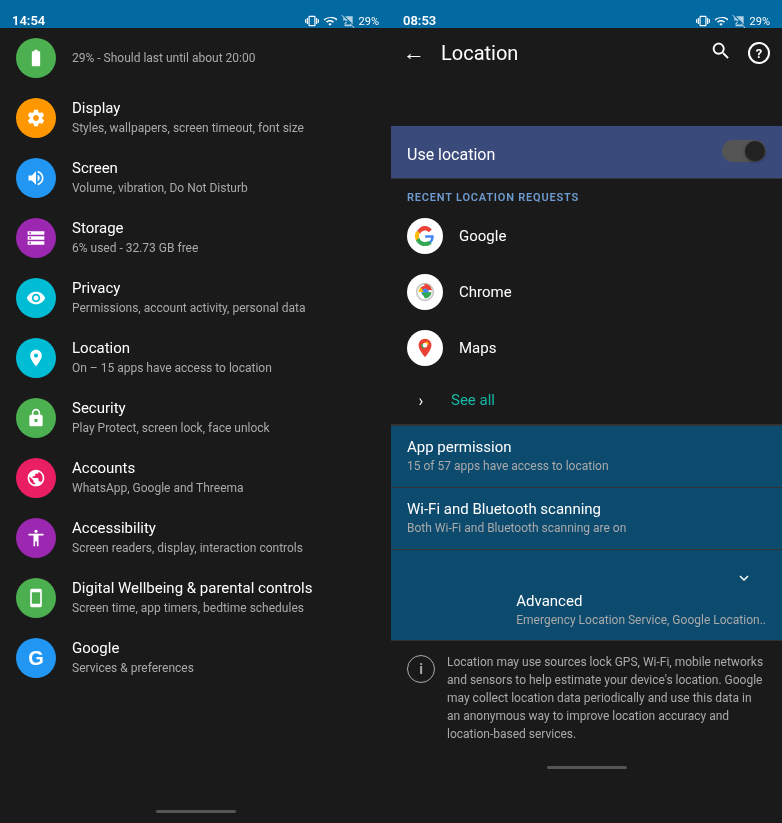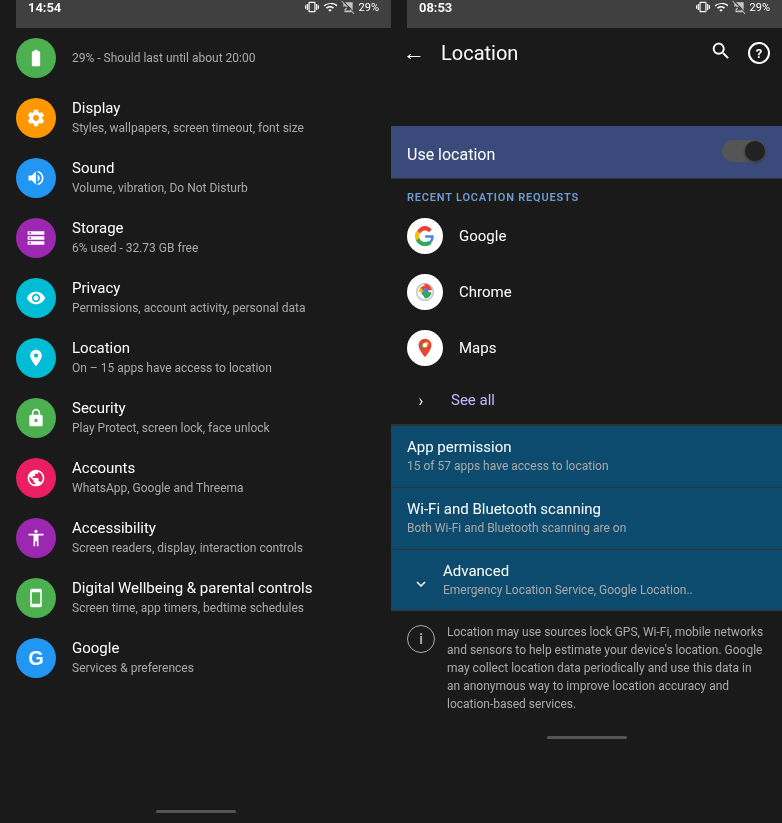--- a/index.html
+++ b/index.html
@@ -29,25 +29,24 @@
       background: #1a1a1a;
       display: flex;
       flex-direction: column;
       overflow: hidden;
     }
 
     
     .status-bar {
       height: 28px;
       display: flex;
-      align-items: flex-start;
+      align-items: flex-end;
       justify-content: space-between;
       padding: 0 12px;
-      background: #404040;
-      margin-left: 16px;
+      background: #0369a1;
     }
     .status-time {
       color: #fff;
       font-size: 13px;
       font-weight: 600;
     }
     .status-icons {
       display: flex;
       align-items: center;
       gap: 4px;
@@ -253,21 +252,21 @@
       width: 28px;
       height: 28px;
       display: flex;
       align-items: center;
       justify-content: center;
       margin-right: 16px;
       color: #fff;
       font-size: 16px;
     }
     .see-all-label {
-      color: #c4b5fd;
+      color: #14b8a6;
       font-size: 15px;
     }
 
     
     .info-section {
       background: #0c4a6e;
       border-top: 1px solid #333;
     }
 
     .info-item {
@@ -286,20 +285,21 @@
       font-size: 12px;
       line-height: 1.4;
     }
 
     
     .advanced-row {
       display: flex;
       align-items: flex-end;
       padding: 12px 16px;
       cursor: pointer;
+      flex-direction: column;
     }
     .advanced-chevron {
       width: 28px;
       height: 28px;
       display: flex;
       align-items: center;
       justify-content: center;
       margin-right: 8px;
       color: #fff;
       font-size: 16px;
@@ -391,21 +391,21 @@
       </div>
     </div>
 
     <div class="setting-item">
       <div class="setting-icon icon-sound">
         <svg width="20" height="20" viewBox="0 0 24 24" fill="white">
             <path d="M3 9v6h4l5 5V4L7 9H3zm13.5 3c0-1.77-1.02-3.29-2.5-4.03v8.05c1.48-.73 2.5-2.25 2.5-4.02zM14 3.23v2.06c2.89.86 5 3.54 5 6.71s-2.11 5.85-5 6.71v2.06c4.01-.91 7-4.49 7-8.77s-2.99-7.86-7-8.77z"></path>
           </svg>
       </div>
       <div class="setting-text">
-        <div class="setting-title">Sound</div>
+        <div class="setting-title">Screen</div>
         <div class="setting-subtitle">Volume, vibration, Do Not Disturb</div>
       </div>
     </div>
 
     <div class="setting-item">
       <div class="setting-icon icon-storage">
         <svg width="20" height="20" viewBox="0 0 24 24" fill="white">
             <path d="M2 20h20v-4H2v4zm2-3h2v2H4v-2zM2 4v4h20V4H2zm4 3H4V5h2v2zm-4 7h20v-4H2v4zm2-3h2v2H4v-2z"></path>
           </svg>
       </div>

